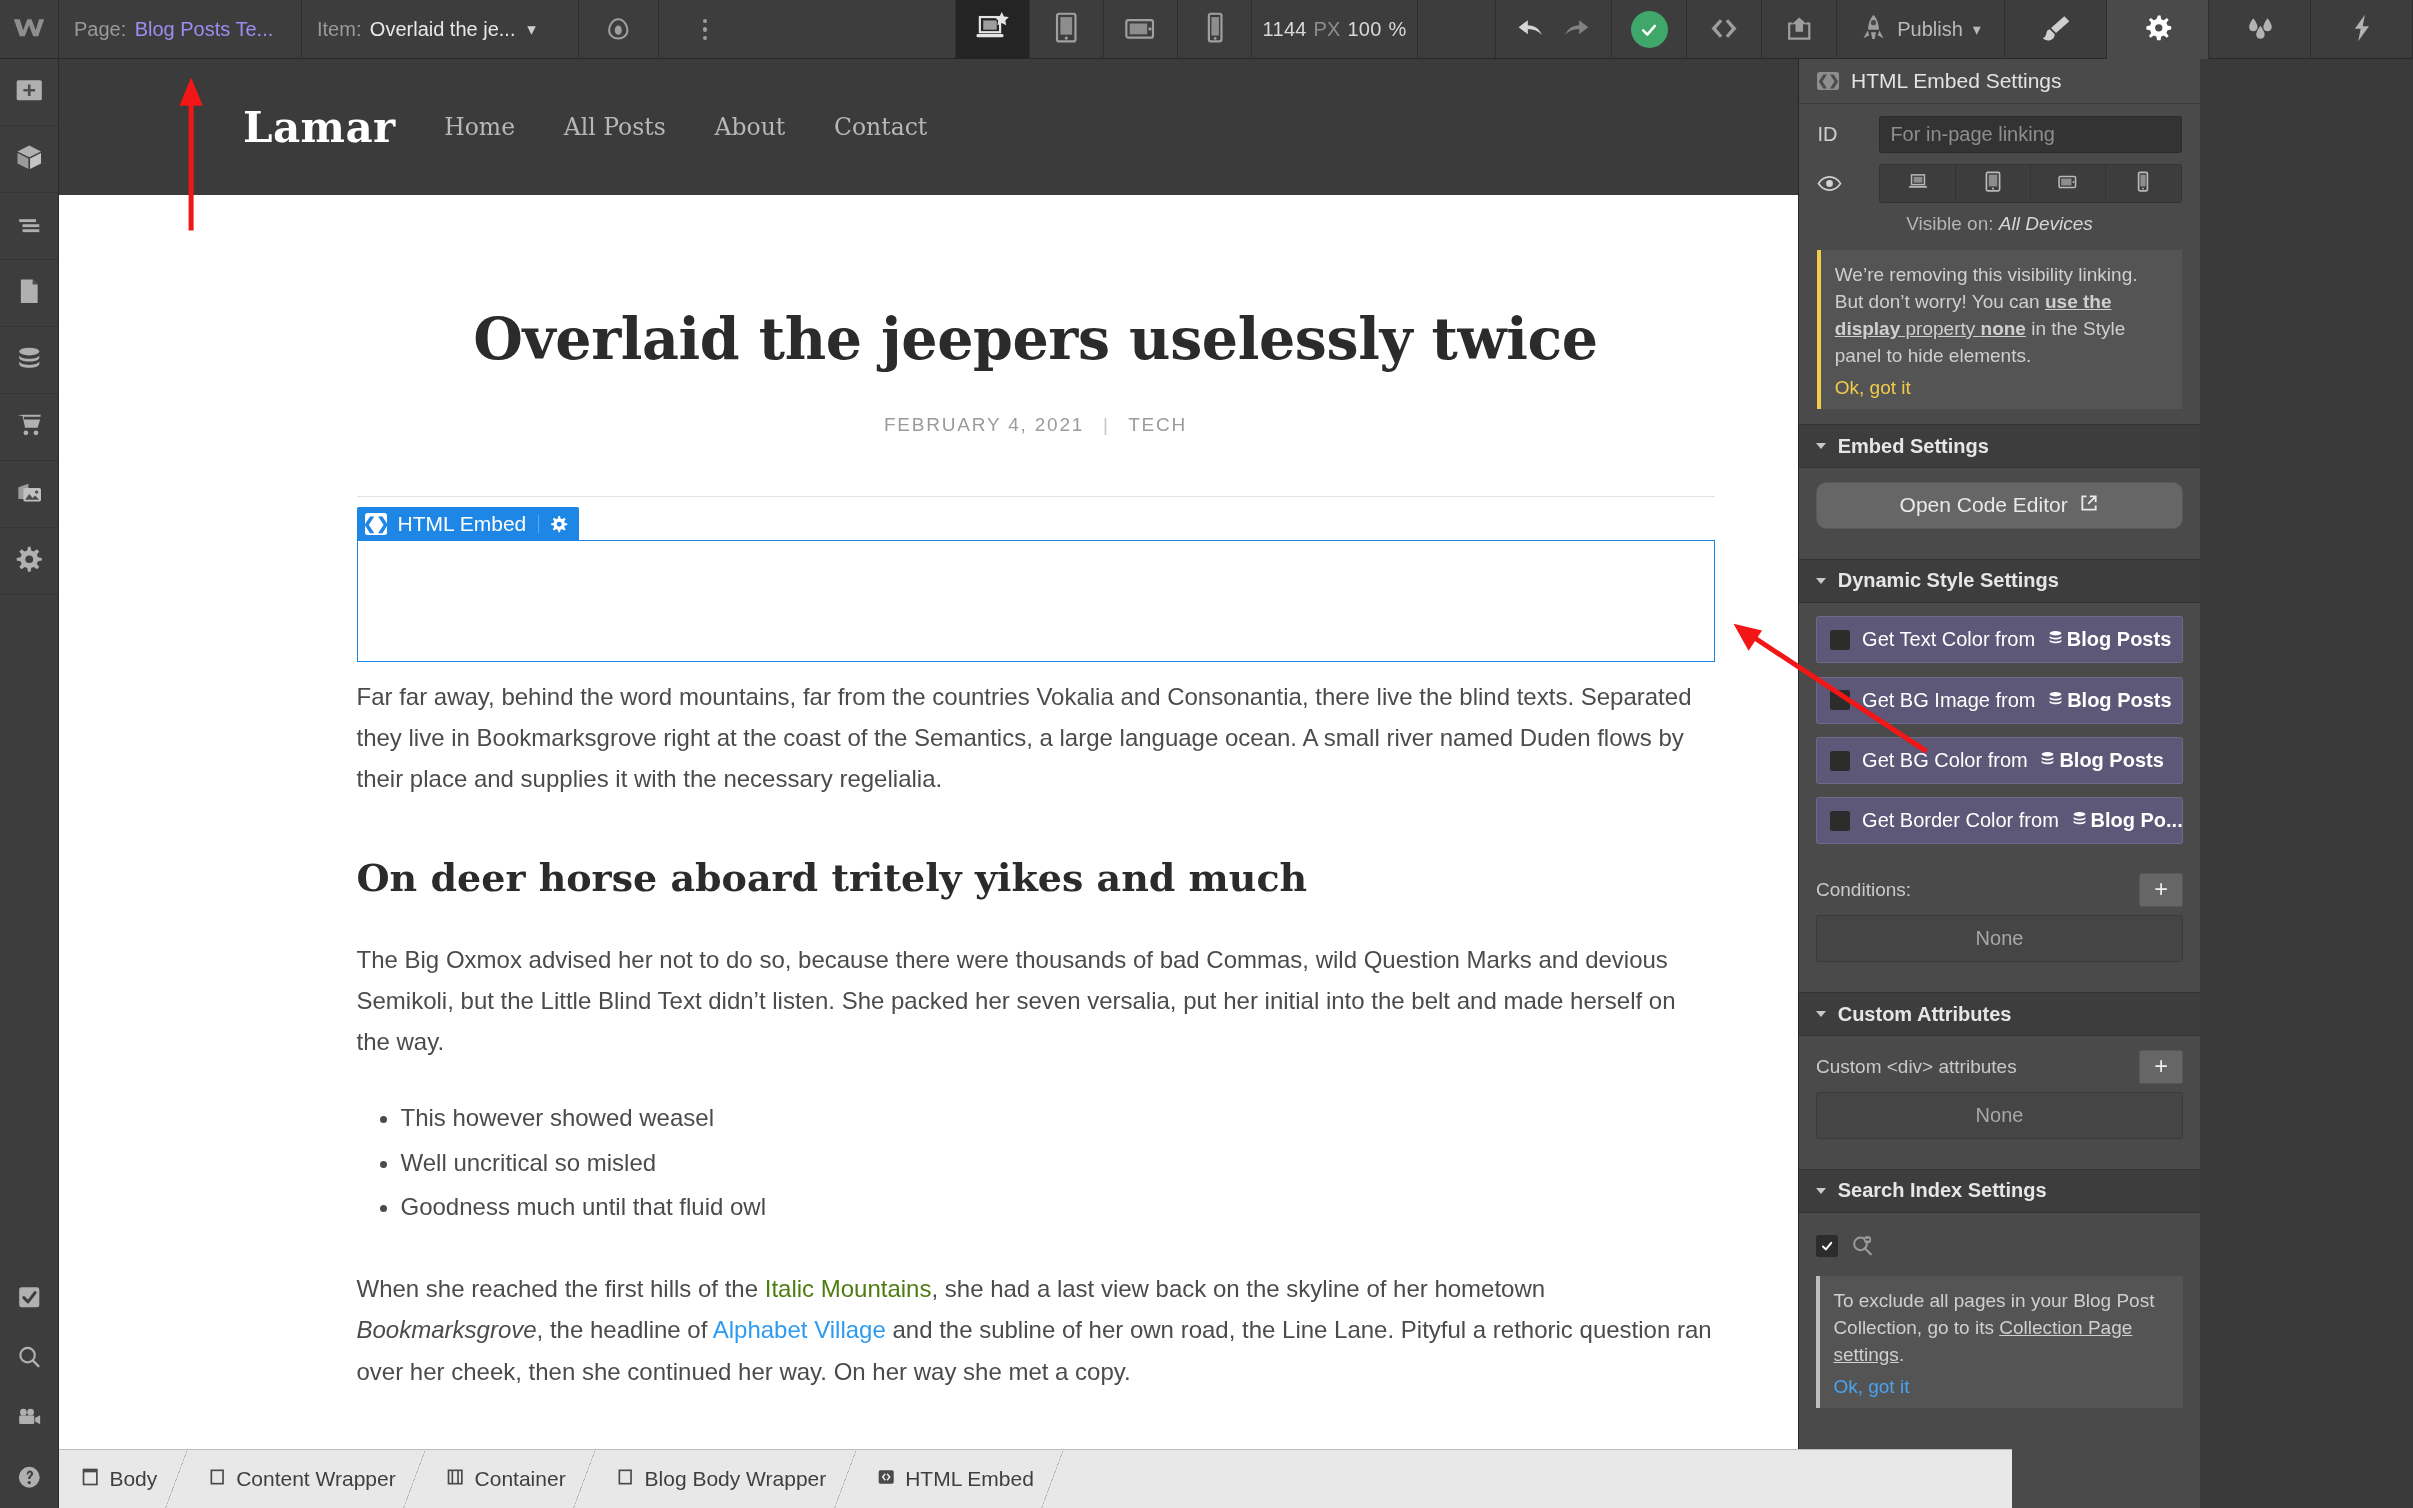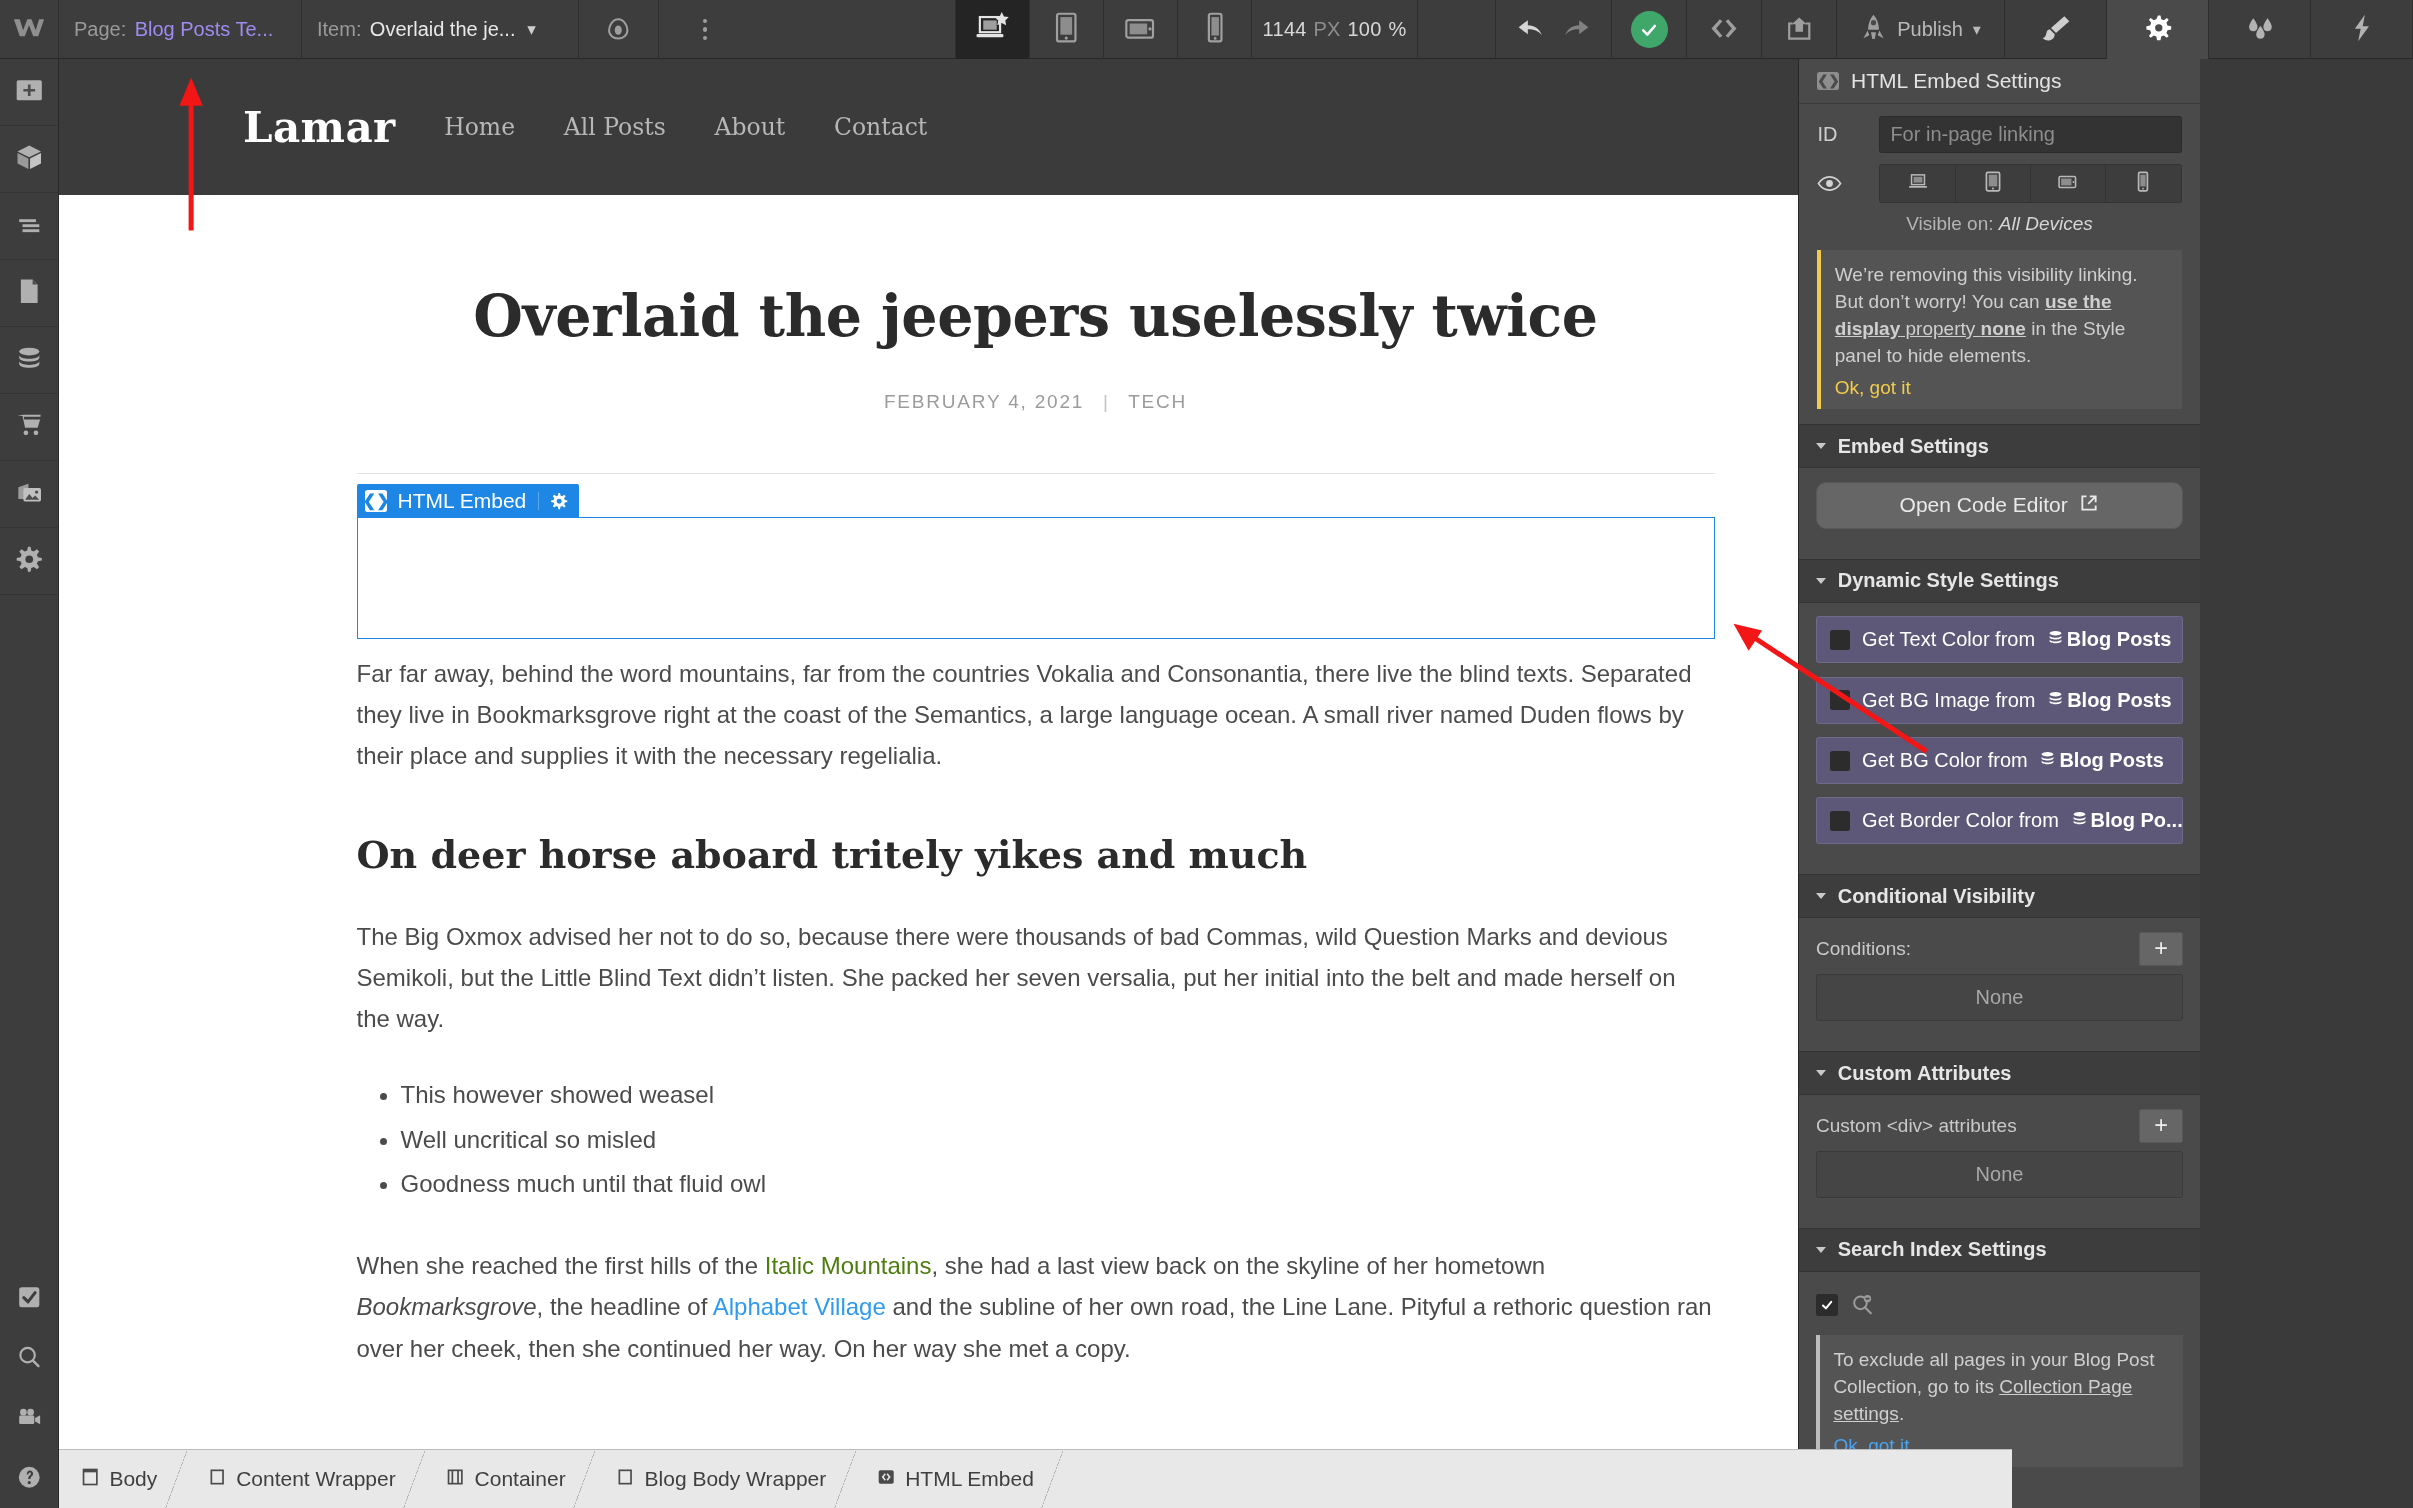--- a/index.html
+++ b/index.html
@@ -81,21 +81,21 @@
     font-size: 42px; font-weight: 700; letter-spacing: 0.4px;
   }
   .site-nav {
     color: #b7b7b7; font-family: "DejaVu Serif", serif;
     font-size: 23.5px; margin-left: 11.7px;
   }
   .article { padding: 0 0 0 0; }
   .art-title {
     text-align: center; font-family: "DejaVu Serif", serif;
     font-size: 57px; font-weight: 700; color: #2b2b2b;
-    margin-top: 87px; letter-spacing: -0.4px;
+    margin-top: 110px; letter-spacing: -0.4px;
   }
   .art-meta {
     text-align: center; margin-top: 42px; color: #9b9b9b;
     font-size: 19px; letter-spacing: 1.8px;
   }
   .art-meta .sep { margin: 0 11.7px; color: #c3c3c3; }
   .art-rule {
     width: 1358px; height: 0.8px; background: #e2e2e2;
     margin: 60px auto 0 auto;
   }
@@ -745,24 +745,20 @@
                 <ellipse cx="12" cy="6" rx="8.4" ry="3.2" fill="#fff"></ellipse>
                 <path fill="#fff" d="M3.6 9.2 C3.6 11 7.4 12.4 12 12.4 C16.6 12.4 20.4 11 20.4 9.2 L20.4 11.6 C20.4 13.4 16.6 14.8 12 14.8 C7.4 14.8 3.6 13.4 3.6 11.6 Z"></path>
                 <path fill="#fff" d="M3.6 14.6 C3.6 16.4 7.4 17.8 12 17.8 C16.6 17.8 20.4 16.4 20.4 14.6 L20.4 17 C20.4 18.8 16.6 20.2 12 20.2 C7.4 20.2 3.6 18.8 3.6 17 Z"></path>
               </svg>
           </span>
           <span>Blog Po...</span>
         </span>
       </div>
     </div>
 
-    <div class="sec-head">
-      <span class="caret"></span>
-      <span class="stitle">Conditional Visibility</span>
-    </div>
     <div class="sec-body">
       <div class="field-row">
         <span class="fl">Conditions:</span>
         <span class="plus-btn">+</span>
       </div>
       <div class="none-box">None</div>
     </div>
 
     <div class="sec-head">
       <span class="caret"></span>

